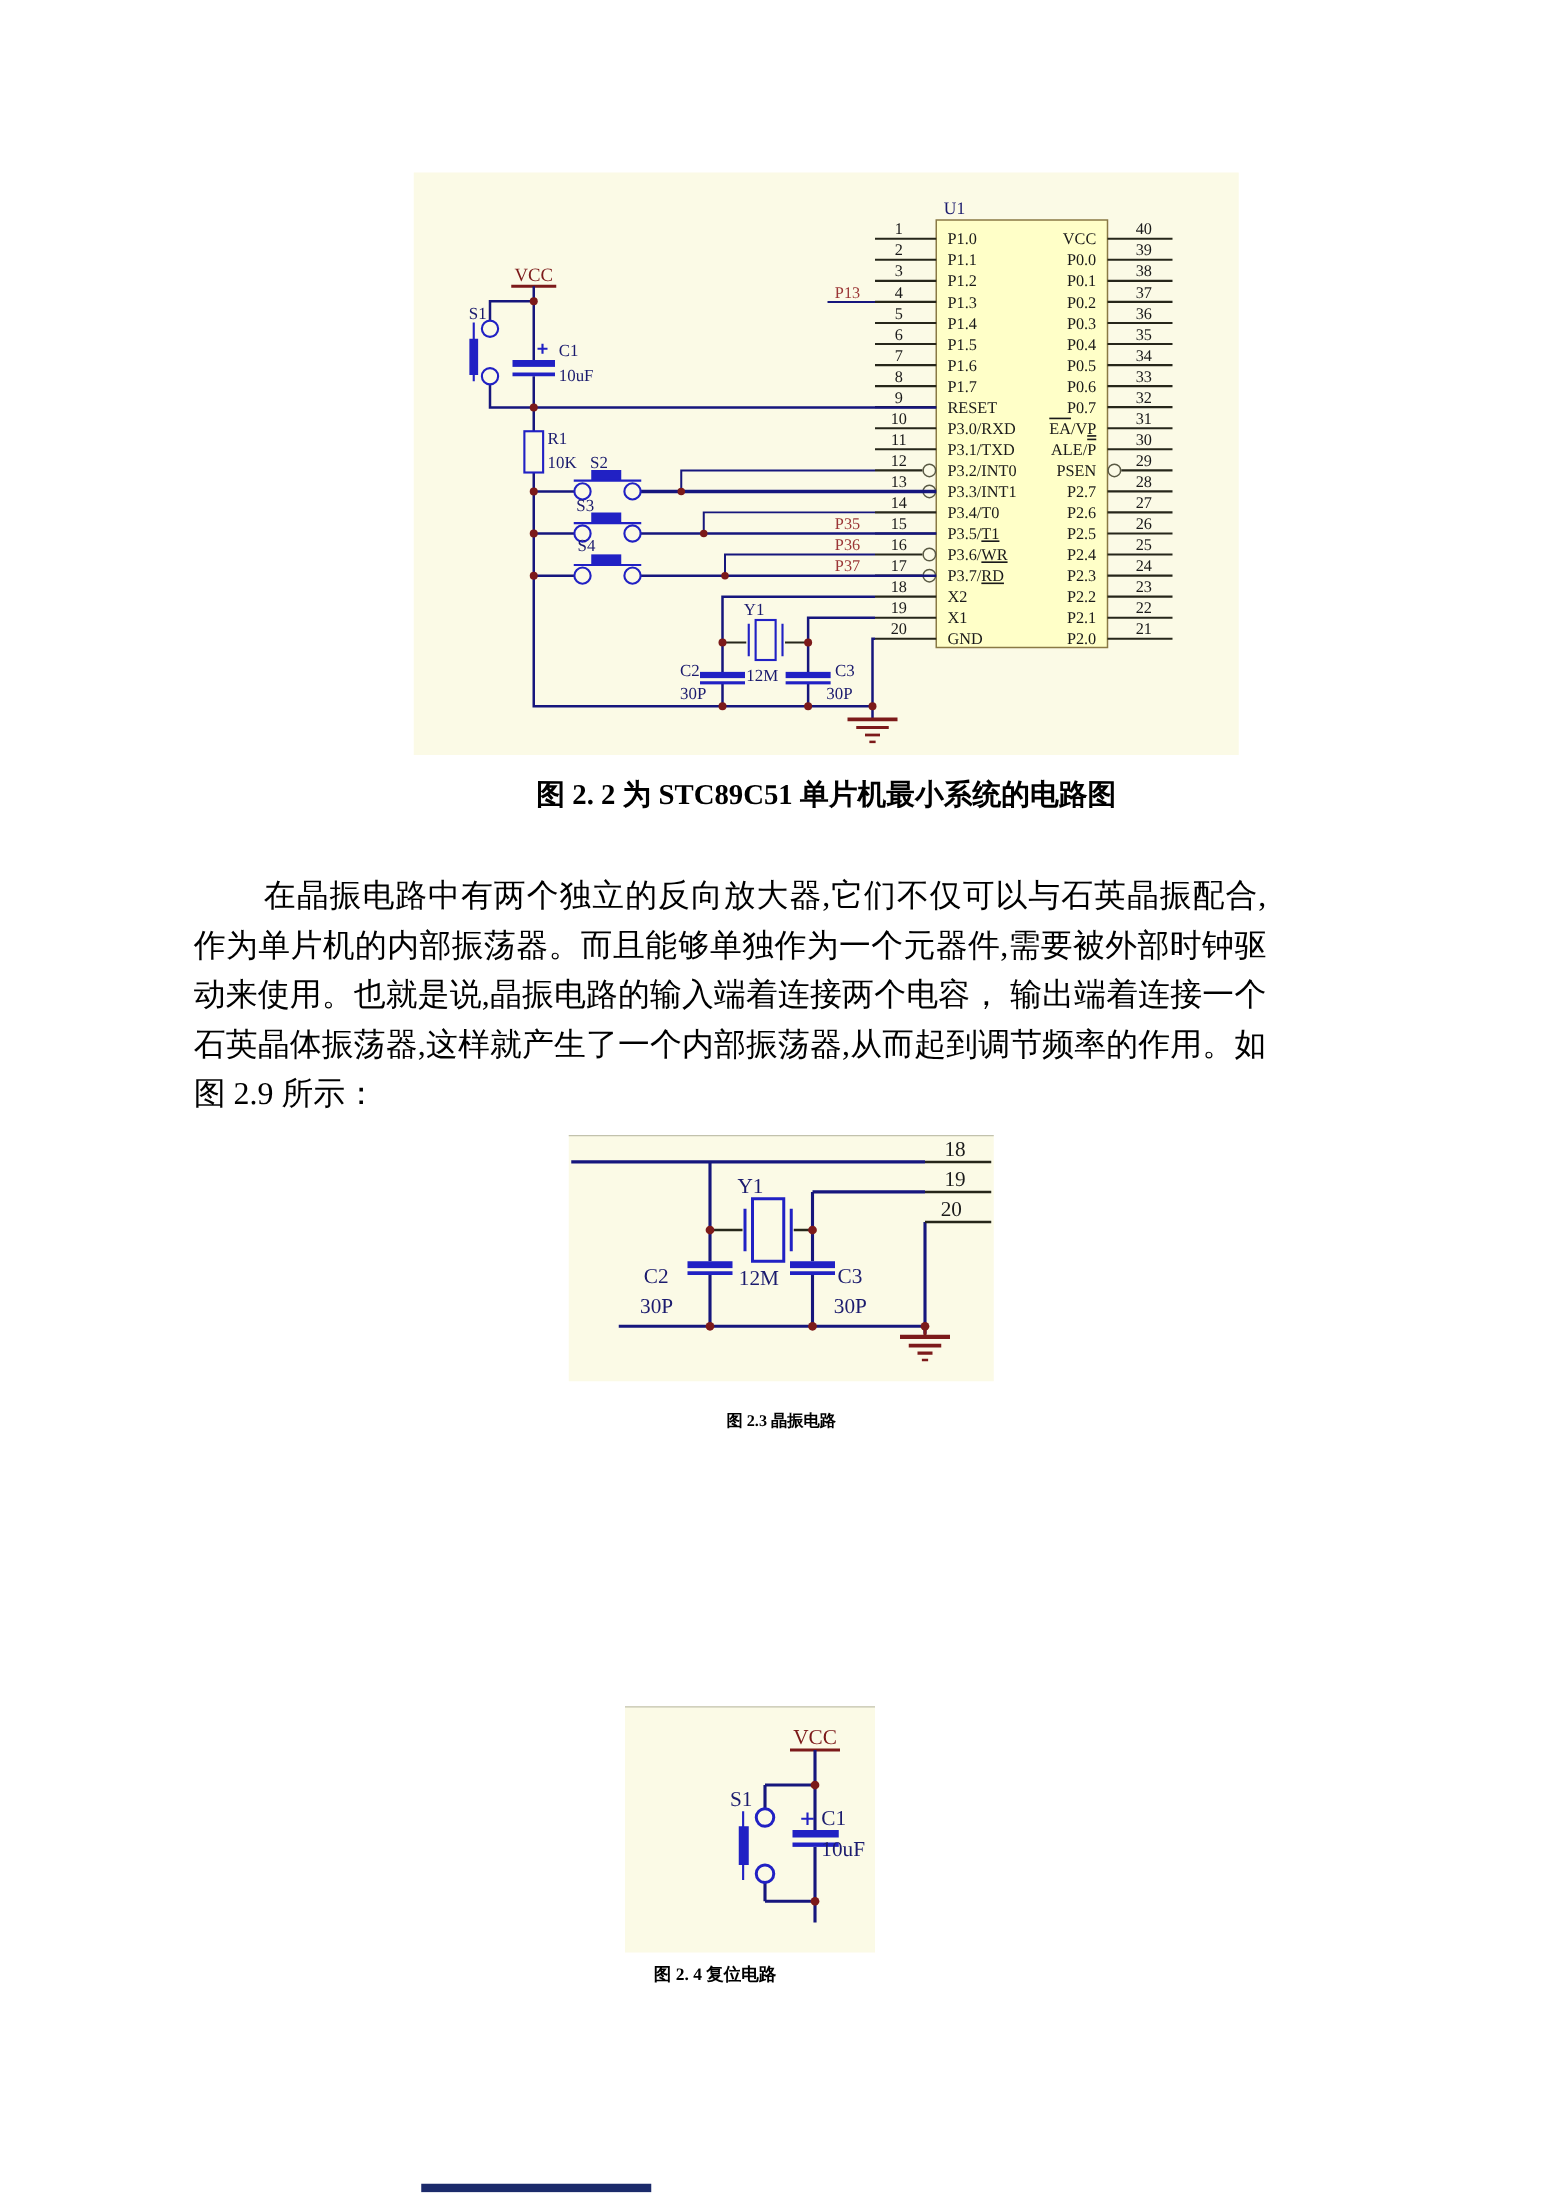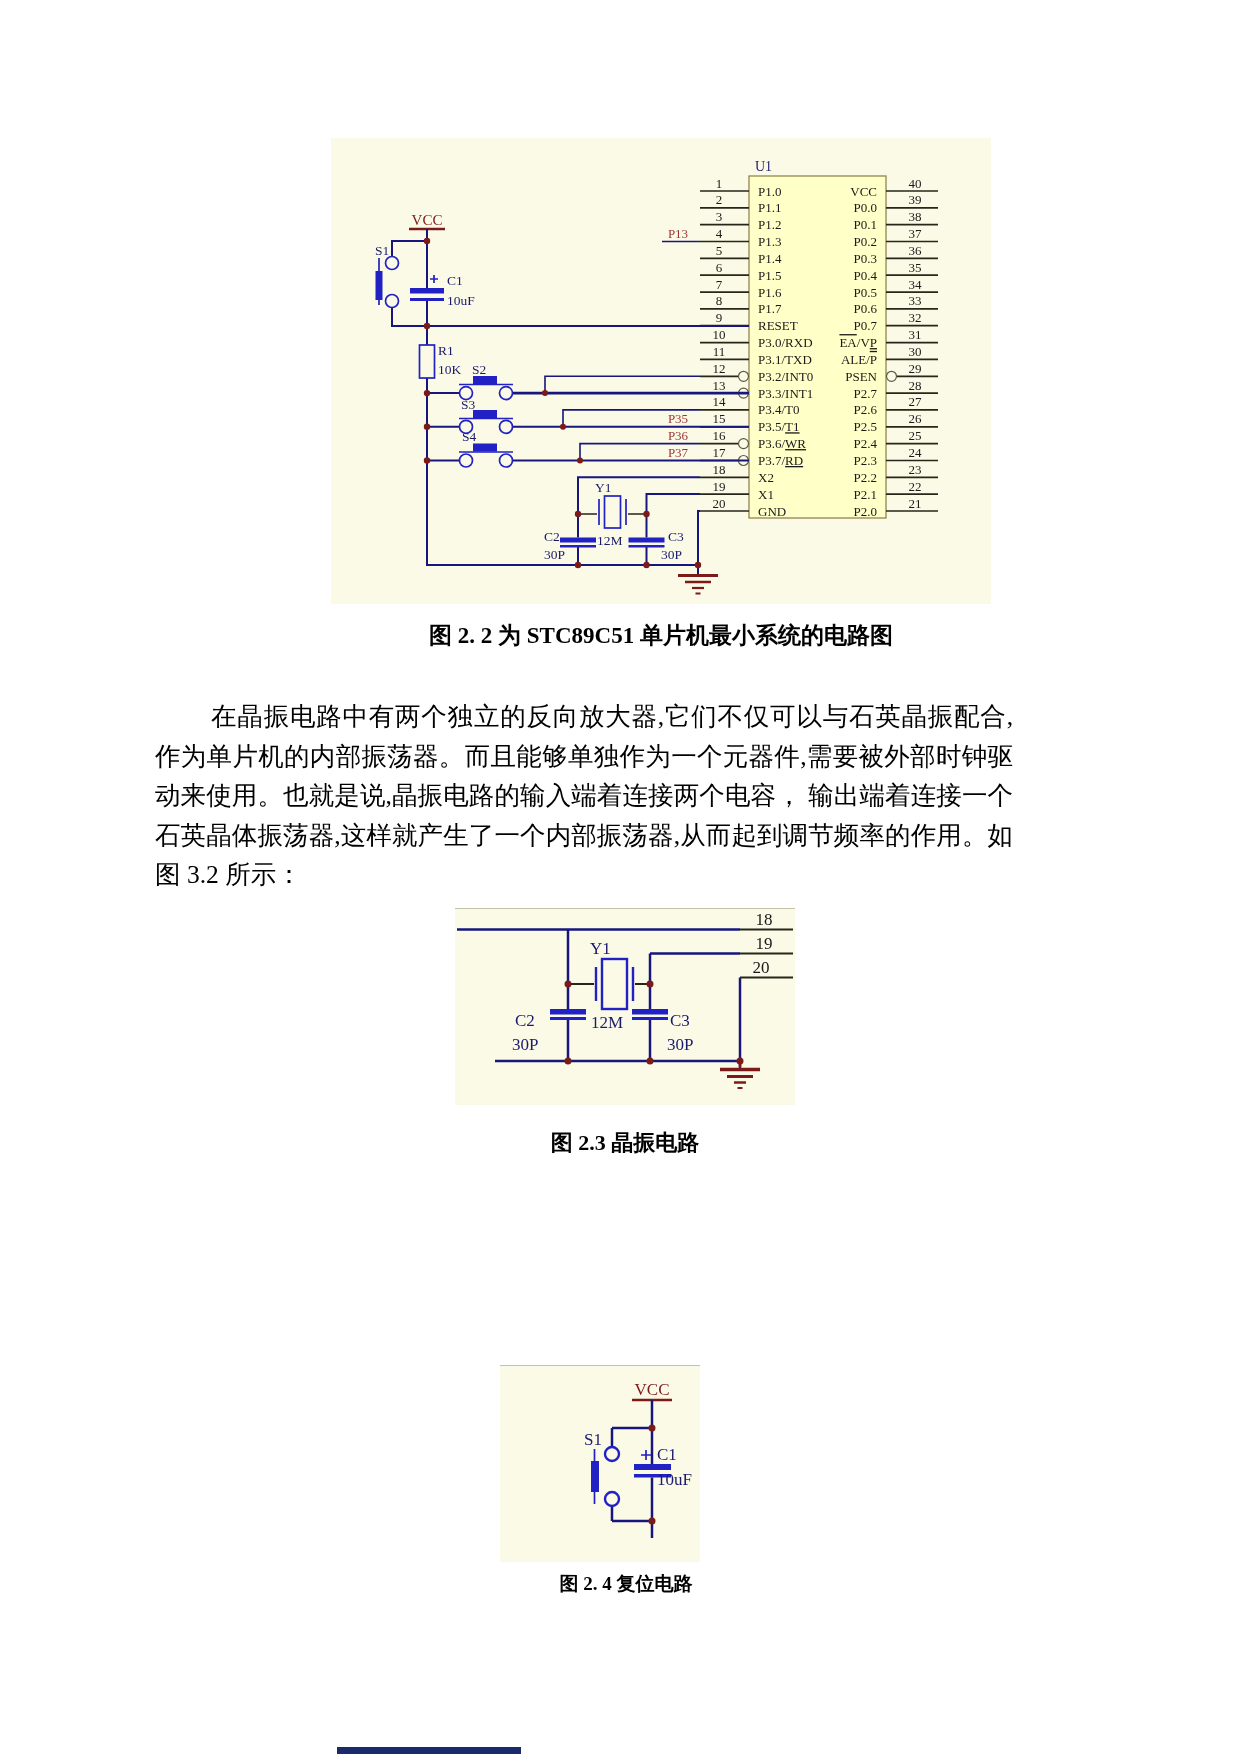--- a/index.html
+++ b/index.html
@@ -4,22 +4,22 @@
 <style>
   *{margin:0;padding:0;box-sizing:border-box}
   html,body{background:#fff}
   .page{position:relative;width:1240px;height:1754px;background:#ffffff;
         font-family:"Liberation Serif",serif;overflow:hidden}
   .fig{position:absolute;background:#fbfae6}
   .fig svg{display:block}
   .caption{position:absolute;font-weight:bold;color:#000;text-align:center;
            font-family:"Liberation Serif",serif;white-space:nowrap}
   .cap1{left:331px;top:620px;width:660px;font-size:23px}
-  .cap2{left:455px;top:1128px;width:340px;font-size:22px}
-  .cap3{left:526px;top:1571px;width:200px;font-size:19px}
+  .cap2{left:455px;top:1128px;width:340px;font-size:13px}
+  .cap3{left:472px;top:1571px;width:200px;font-size:14px}
   .para{position:absolute;left:155px;width:858px;font-size:25.5px;line-height:39.5px;
         text-align:justify;text-indent:2.2em;color:#000}
   .para1{top:697px}
   .para2{top:1160px}
   .bottom-bar{position:absolute;left:337px;top:1747px;width:184px;height:7px;background:#1b2a6b}
 
   
   svg text{font-family:"Liberation Serif",serif}
   .stub{stroke:#26261a;stroke-width:1.7}
   .stub2{stroke:#26261a;stroke-width:2}
@@ -286,21 +286,21 @@
         <text x="213" y="403" class="ref">C2</text>
         <text x="213" y="421" class="ref">30P</text>
         <text x="337" y="403" class="ref">C3</text>
         <text x="330" y="421" class="ref">30P</text>
       </g>
     </svg>
   </figure>
 
   <div class="caption cap1">图 2. 2 为 STC89C51 单片机最小系统的电路图</div>
 
-  <p class="para para1">在晶振电路中有两个独立的反向放大器,它们不仅可以与石英晶振配合,作为单片机的内部振荡器。而且能够单独作为一个元器件,需要被外部时钟驱动来使用。也就是说,晶振电路的输入端着连接两个电容， 输出端着连接一个石英晶体振荡器,这样就产生了一个内部振荡器,从而起到调节频率的作用。如图 3.2 所示：</p>
+  <p class="para para1">在晶振电路中有两个独立的反向放大器,它们不仅可以与石英晶振配合,作为单片机的内部振荡器。而且能够单独作为一个元器件,需要被外部时钟驱动来使用。也就是说,晶振电路的输入端着连接两个电容， 输出端着连接一个石英晶体振荡器,这样就产生了一个内部振荡器,从而起到调节频率的作用。如图 2.9 所示：</p>
 
   <figure class="fig" style="left:455px;top:908px;width:340px;height:197px;border-top:1px solid #c2c2ad">
     <svg width="340" height="197" viewBox="0 0 340 197">
       <g>
         <path d="M2,20.5 H285" class="wire2"></path>
         <path d="M113,20.5 V75" class="wire2"></path>
         <path d="M195,44.5 H285 M195,44.5 V75" class="wire2"></path>
         <path d="M285,68.5 V158" class="wire2"></path>
         <path d="M285,20.5 H338" class="stub2"></path>
         <path d="M285,44.5 H338" class="stub2"></path>

